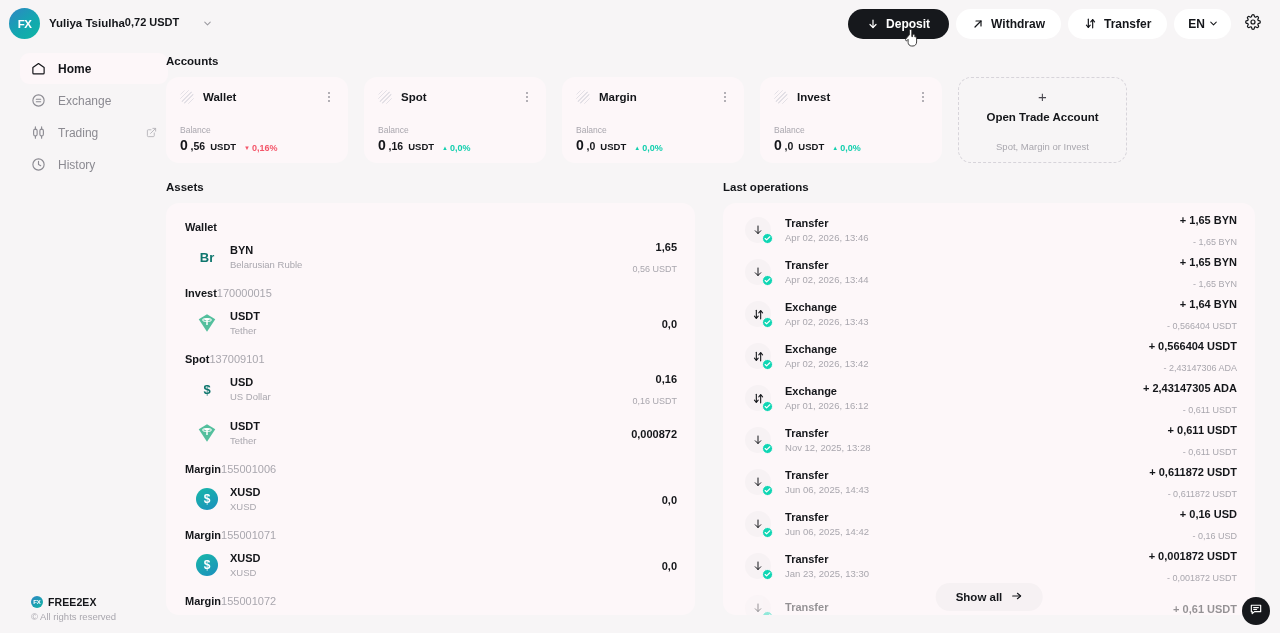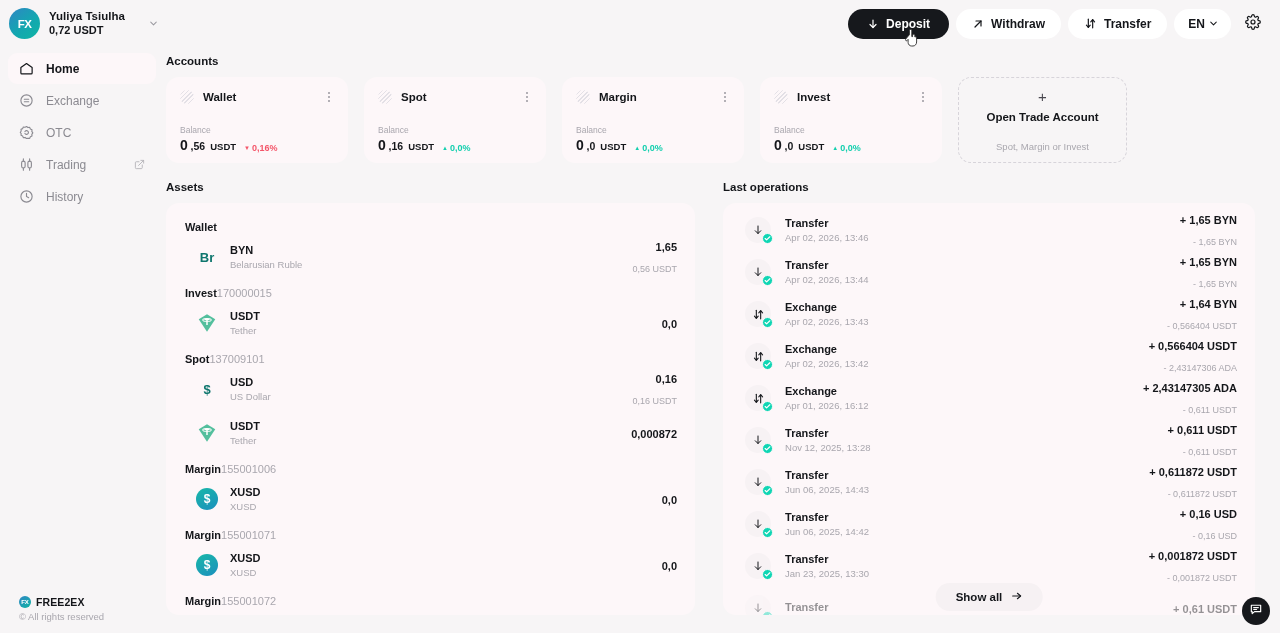--- a/index.html
+++ b/index.html
@@ -21,21 +21,21 @@
     z-index: 20;
   }
   .user-block { display: flex; align-items: center; gap: 9px; }
   .avatar {
     width: 31px; height: 31px; border-radius: 50%;
     background: linear-gradient(140deg, #2f86c4 0%, #13a7b0 55%, #0fb5a3 100%);
     display: flex; align-items: center; justify-content: center;
     color: #fff; font-size: 11.5px; font-weight: bold; letter-spacing: -0.5px;
     flex: none;
   }
-  .user-text { display: flex; flex-direction: column; justify-content: center; line-height: 1.25; }
+  .user-text { display: flex; flex-direction: row; justify-content: center; line-height: 1.25; }
   .user-name { font-size: 11.5px; font-weight: bold; color: #14161a; }
   .user-bal { font-size: 11px; font-weight: bold; color: #14161a; }
   .chev { margin-left: 14px; color: #9b9aa0; display: flex; align-items: center; }
 
   .topbar-right { margin-left: auto; display: flex; align-items: center; gap: 7px; }
   .pill {
     height: 30px; border-radius: 15px; background: #fff;
     display: flex; align-items: center; gap: 7px;
     padding: 0 16px; font-size: 12px; font-weight: bold; color: #14161a;
     cursor: pointer; white-space: nowrap;
@@ -48,21 +48,21 @@
     display: flex; align-items: center; justify-content: center;
     cursor: pointer; color: #14161a;
   }
   .cursor-hand {
     position: absolute; left: 57px; top: 20px; width: 14px; height: 18px;
     pointer-events: none;
   }
 
   
   .sidebar {
-    position: absolute; left: 0; top: 47px; width: 166px; height: 586px;
+    position: absolute; left: 12px; top: 47px; width: 166px; height: 586px;
     background: #f7f5f6;
     padding: 6px 10px 0 8px;
     display: flex; flex-direction: column;
   }
   .nav-item {
     display: flex; align-items: center; gap: 12px;
     height: 31px; border-radius: 9px; padding: 0 11px;
     font-size: 12px; color: #8b8a91; cursor: pointer; margin-bottom: 1px;
     position: relative;
   }
@@ -276,29 +276,20 @@
       <span>Home</span>
     </div>
     <div class="nav-item">
       <span class="nav-ic">
         <svg width="15" height="15" viewBox="0 0 24 24" fill="none" stroke="currentColor" stroke-width="1.8">
             <circle cx="12" cy="12" r="9"></circle>
             <path d="M8.5 10h7M8.5 14h7" stroke-linecap="round"></path>
           </svg>
       </span>
       <span>Exchange</span>
-    </div>
-    <div class="nav-item">
-      <span class="nav-ic">
-        <svg width="15" height="15" viewBox="0 0 24 24" fill="none" stroke="currentColor" stroke-width="1.8" stroke-linejoin="round">
-            <path d="M12 2.5l2.3 1.6 2.8-.3 1.1 2.6 2.6 1.1-.3 2.8 1.6 2.3-1.6 2.3.3 2.8-2.6 1.1-1.1 2.6-2.8-.3L12 21.5l-2.3-1.6-2.8.3-1.1-2.6-2.6-1.1.3-2.8L2 12l1.5-2.3-.3-2.8 2.6-1.1 1.1-2.6 2.8.3z"></path>
-            <path d="M9.5 10.5a3 3 0 1 1 0 3" stroke-linecap="round"></path>
-          </svg>
-      </span>
-      <span>OTC</span>
     </div>
     <div class="nav-item">
       <span class="nav-ic">
         <svg width="15" height="15" viewBox="0 0 24 24" fill="none" stroke="currentColor" stroke-width="1.8" stroke-linecap="round">
             <path d="M7 3v3.5M7 17.5V21M17 3v3.5M17 17.5V21"></path>
             <rect x="4.2" y="6.5" width="5.6" height="11" rx="2.8"></rect>
             <rect x="14.2" y="6.5" width="5.6" height="11" rx="2.8"></rect>
           </svg>
       </span>
       <span>Trading</span>

